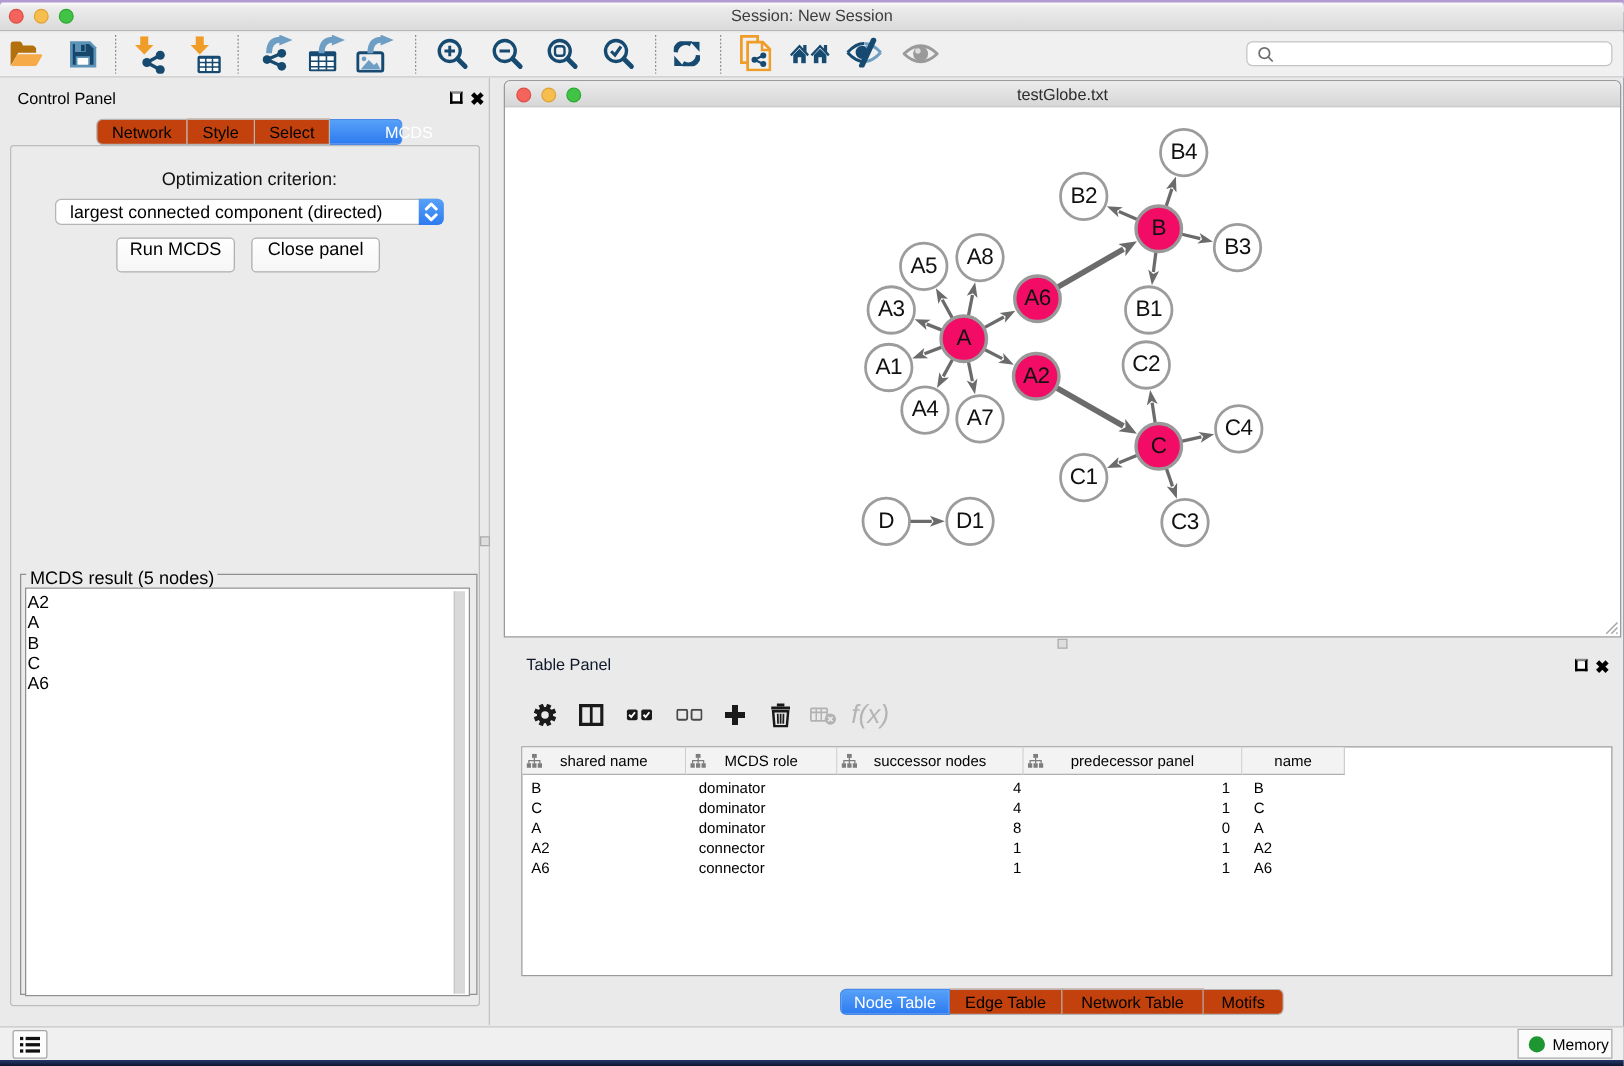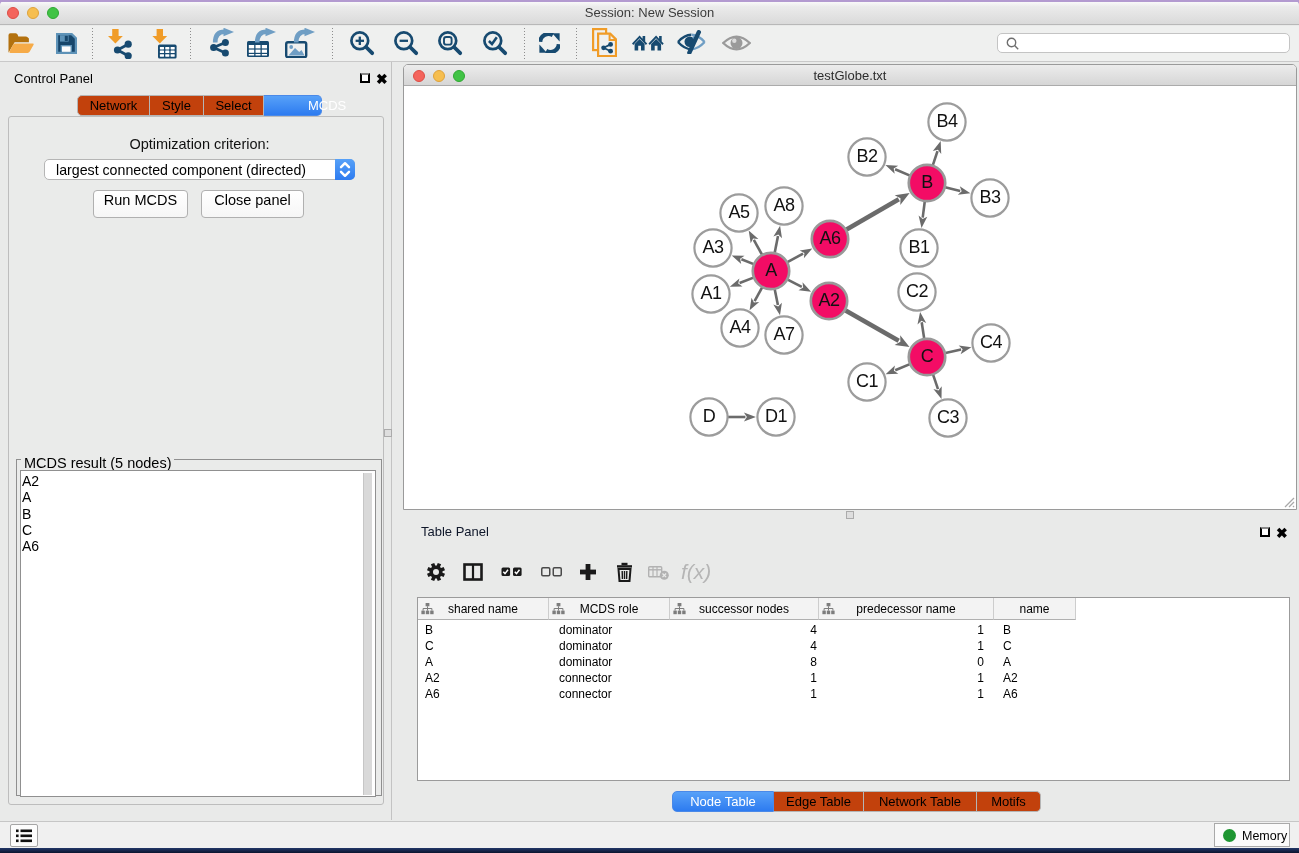--- a/index.html
+++ b/index.html
@@ -428,21 +428,21 @@
           <line x1="6.5" y1="3.3" x2="6.5" y2="7.6" stroke="#7d7d7d" stroke-width="1"></line>
           <path d="M2.1,7.6 L2.1,5.5 L10.9,5.5 L10.9,7.6" fill="none" stroke="#7d7d7d" stroke-width="1"></path>
         </svg><span>successor nodes</span></div>
   <div class="hcell" style="left:401px;width:175px;"><svg style="position:absolute;left:3px;top:5px" width="13" height="12" viewBox="0 0 13 12">
           <rect x="4.6" y="0" width="3.8" height="3.3" fill="#7d7d7d"></rect>
           <rect x="0.4" y="7.6" width="3.4" height="3.6" fill="#7d7d7d"></rect>
           <rect x="4.8" y="7.6" width="3.4" height="3.6" fill="#7d7d7d"></rect>
           <rect x="9.2" y="7.6" width="3.4" height="3.6" fill="#7d7d7d"></rect>
           <line x1="6.5" y1="3.3" x2="6.5" y2="7.6" stroke="#7d7d7d" stroke-width="1"></line>
           <path d="M2.1,7.6 L2.1,5.5 L10.9,5.5 L10.9,7.6" fill="none" stroke="#7d7d7d" stroke-width="1"></path>
-        </svg><span>predecessor name</span></div>
+        </svg><span>predecessor panel</span></div>
   <div class="hcell" style="left:576px;width:82px;">name</div>
  </div>
  <div class="trow" style="left:7px;top:25px;">B</div>
     <div class="trow" style="left:141px;top:25px;">dominator</div>
     <div class="trow" style="left:0;top:25px;width:399px;text-align:right;">4</div>
     <div class="trow" style="left:0;top:25px;width:566px;text-align:right;">1</div>
     <div class="trow" style="left:585px;top:25px;">B</div>
  <div class="trow" style="left:7px;top:41px;">C</div>
     <div class="trow" style="left:141px;top:41px;">dominator</div>
     <div class="trow" style="left:0;top:41px;width:399px;text-align:right;">4</div>
@@ -458,21 +458,21 @@
     <div class="trow" style="left:0;top:73px;width:399px;text-align:right;">1</div>
     <div class="trow" style="left:0;top:73px;width:566px;text-align:right;">1</div>
     <div class="trow" style="left:585px;top:73px;">A2</div>
  <div class="trow" style="left:7px;top:89px;">A6</div>
     <div class="trow" style="left:141px;top:89px;">connector</div>
     <div class="trow" style="left:0;top:89px;width:399px;text-align:right;">1</div>
     <div class="trow" style="left:0;top:89px;width:566px;text-align:right;">1</div>
     <div class="trow" style="left:585px;top:89px;">A6</div>
 </div>
 <div id="btabs">
- <div class="tab first sel" style="width:102px;">Node Table</div>
+ <div class="tab first sel" style="width:88px;">Node Table</div>
  <div class="tab" style="width:90px;">Edge Table</div>
  <div class="tab" style="width:113px;">Network Table</div>
  <div class="tab last" style="width:64px;">Motifs</div>
 </div>
 
 <div class="abs" style="left:384px;top:429px;width:8px;height:8px;background:#dedede;border:1px solid #ababab;"></div>
 <div class="abs" style="left:846px;top:511px;width:8px;height:8px;background:#dedede;border:1px solid #ababab;"></div>
 
 <div id="statusbar">
  <div id="listbtn">

